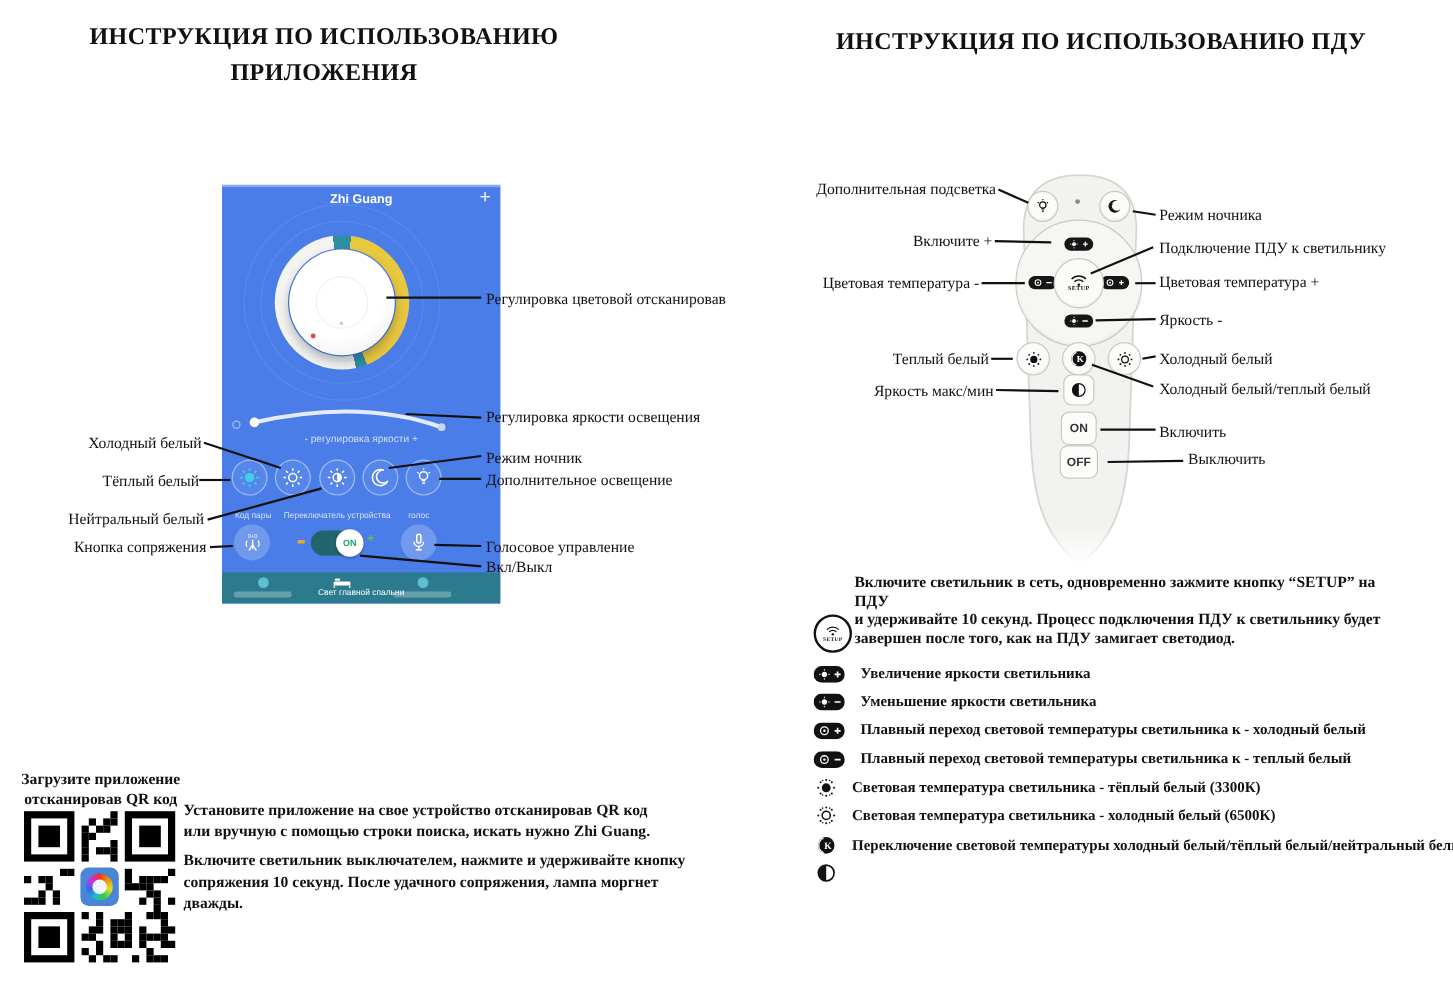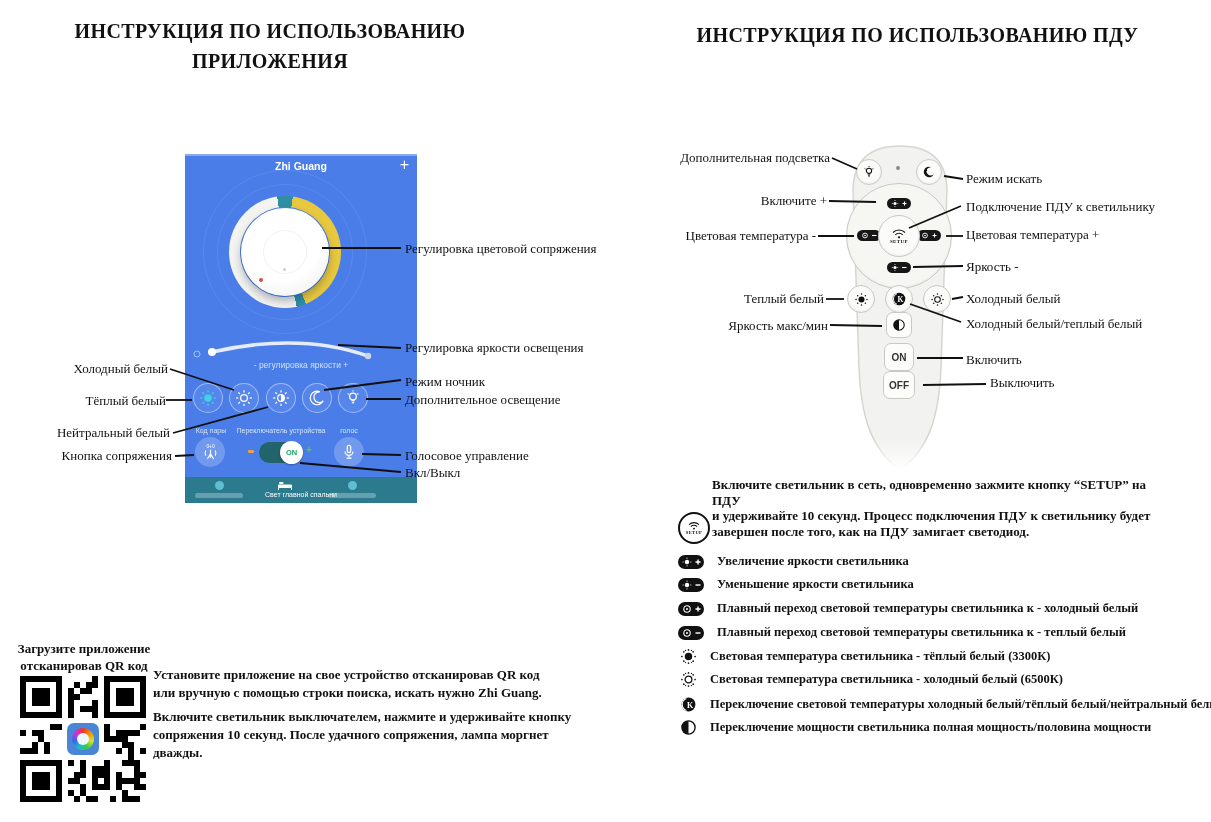--- a/index.html
+++ b/index.html
@@ -209,21 +209,21 @@
       <div class="navdot" style="left:163px"></div>
       <div class="navbar" style="left:143px"></div>
     </div>
   </div>
 
   <div class="lbl r" style="left:8px;top:361px;width:160px">Холодный белый</div>
   <div class="lbl r" style="left:6px;top:393px;width:160px">Тёплый белый</div>
   <div class="lbl r" style="left:10px;top:425px;width:160px">Нейтральный белый</div>
   <div class="lbl r" style="left:12px;top:448px;width:160px">Кнопка сопряжения</div>
 
-  <div class="lbl" style="left:405px;top:241px">Регулировка цветовой сопряжения</div>
+  <div class="lbl" style="left:405px;top:241px">Регулировка цветовой отсканировав</div>
   <div class="lbl" style="left:405px;top:340px">Регулировка яркости освещения</div>
   <div class="lbl" style="left:405px;top:374px">Режим ночник</div>
   <div class="lbl" style="left:405px;top:392px">Дополнительное освещение</div>
   <div class="lbl" style="left:405px;top:448px">Голосовое управление</div>
   <div class="lbl" style="left:405px;top:465px">Вкл/Выкл</div>
 
   <div class="para" style="left:6px;top:641px;width:156px;text-align:center;line-height:1.3">Загрузите приложение
 отсканировав QR код</div>
   <div id="qr">
     <div class="finder" style="left:0;top:0"></div>
@@ -452,21 +452,21 @@
   <div class="sqbtn" style="left:883px;top:371px;width:32px;height:28px;font-size:10px">OFF</div>
 
   <div class="abs" style="left:820px;top:438px;width:160px;height:40px;background:linear-gradient(rgba(255,255,255,0),#fff 80%)"></div>
 
   <div class="lbl r" style="left:570px;top:150px;width:260px">Дополнительная подсветка</div>
   <div class="lbl r" style="left:567px;top:193px;width:260px">Включите +</div>
   <div class="lbl r" style="left:556px;top:228px;width:260px">Цветовая температура -</div>
   <div class="lbl r" style="left:564px;top:291px;width:260px">Теплый белый</div>
   <div class="lbl r" style="left:568px;top:318px;width:260px">Яркость макс/мин</div>
 
-  <div class="lbl" style="left:966px;top:171px">Режим искать</div>
+  <div class="lbl" style="left:966px;top:171px">Режим ночника</div>
   <div class="lbl" style="left:966px;top:199px">Подключение ПДУ к светильнику</div>
   <div class="lbl" style="left:966px;top:227px">Цветовая температура +</div>
   <div class="lbl" style="left:966px;top:259px">Яркость -</div>
   <div class="lbl" style="left:966px;top:291px">Холодный белый</div>
   <div class="lbl" style="left:966px;top:316px">Холодный белый/теплый белый</div>
   <div class="lbl" style="left:966px;top:352px">Включить</div>
   <div class="lbl" style="left:990px;top:375px">Выключить</div>
 
   <div class="abs" style="left:678px;top:512px;width:32px;height:32px;border:2px solid #111;border-radius:50%;
        display:flex;flex-direction:column;align-items:center;justify-content:center">
@@ -573,21 +573,20 @@
       <path d="M6 2.4 a6 6 0 0 0 0 11.2" fill="none" stroke="#fff" stroke-width="1"></path>
       <text x="9.4" y="11" font-size="7.5" font-weight="bold" fill="#fff" text-anchor="middle" font-family="serif">K</text>
     </svg>
     <span class="txt">Переключение световой температуры холодный белый/тёплый белый/нейтральный белый</span>
   </div>
   <div class="legendrow" style="left:680px;top:719px">
     <svg width="17" height="17" viewBox="0 0 16 16">
       <circle cx="8" cy="8" r="6.2" fill="none" stroke="#111" stroke-width="1.3"></circle>
       <path d="M8 1.8 a6.2 6.2 0 0 0 0 12.4 Z" fill="#111"></path>
     </svg>
-    <span class="txt">Переключение мощности светильника полная мощность/половина мощности</span>
   </div>
 
   <svg class="abs" style="left:0;top:0;pointer-events:none" width="1211" height="822" viewBox="0 0 1211 822">
     <g stroke="#101010" stroke-width="1.8">
       <line x1="170" y1="369" x2="234" y2="390"></line>
       <line x1="166" y1="400" x2="192" y2="400"></line>
       <line x1="173" y1="433" x2="268" y2="407"></line>
       <line x1="175" y1="456" x2="194" y2="455"></line>
       <line x1="322" y1="248" x2="401" y2="248"></line>
       <line x1="338" y1="345" x2="401" y2="348"></line>

